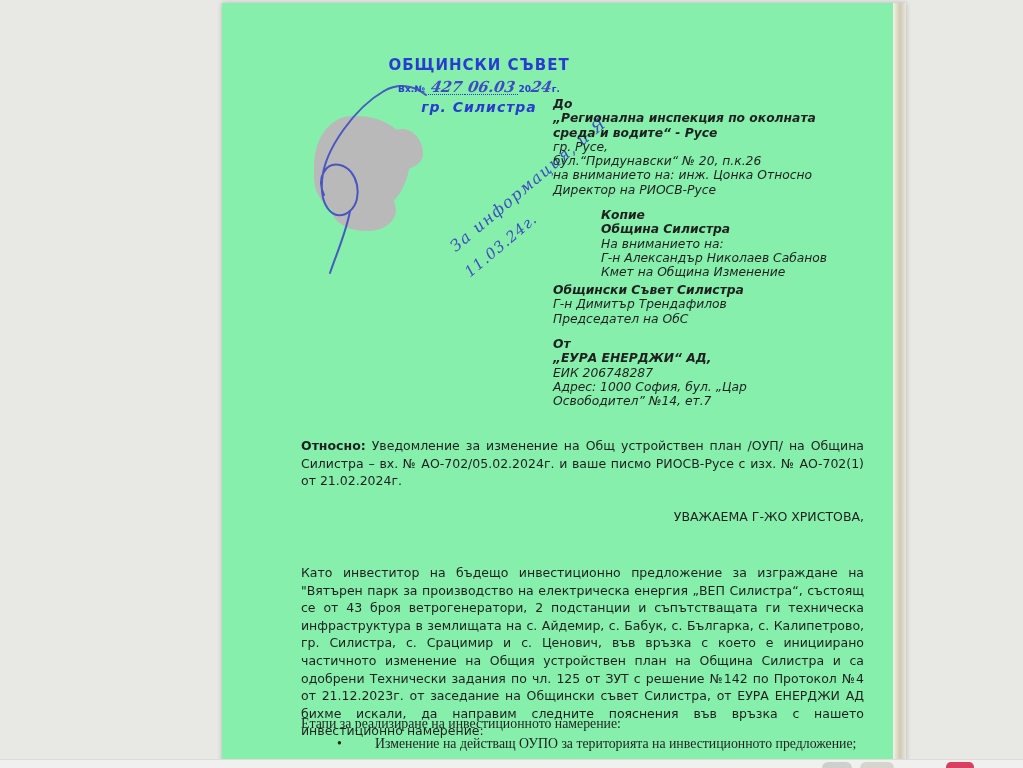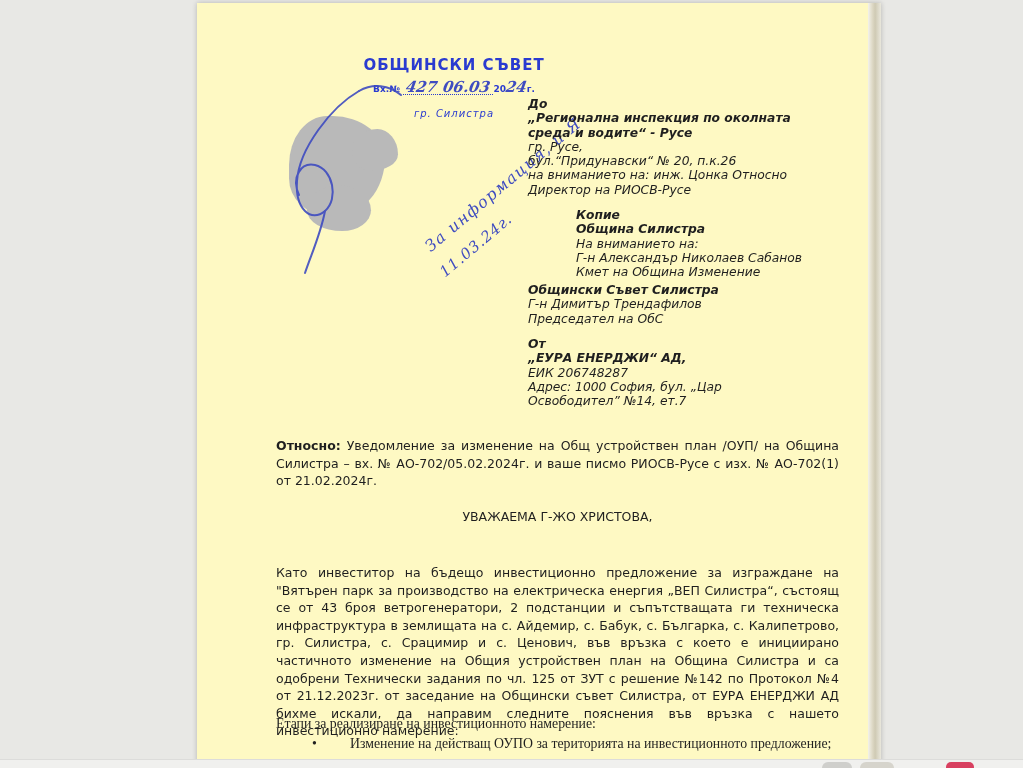--- a/index.html
+++ b/index.html
@@ -4,36 +4,36 @@
 <style>
   * { margin:0; padding:0; box-sizing:border-box; }
   html,body { width:1023px; height:768px; overflow:hidden; }
   body {
     background:#e8e8e5;
     font-family:"DejaVu Sans","Liberation Sans",sans-serif;
     position:relative;
     color:#1f1f1f;
   }
   .page {
-    position:absolute; left:197px; top:3px; width:684px; height:765px;
-    background:#fef9c3;
+    position:absolute; left:222px; top:3px; width:684px; height:765px;
+    background:#86efac;
     box-shadow:0 0 5px rgba(0,0,0,.22);
   }
   .page-edge {
     position:absolute; right:0; top:0; width:13px; height:100%;
     background:linear-gradient(90deg,#f3f2ea 0%,#ddd8c4 35%,#cfcab4 55%,#e9e7dc 100%);
   }
   
   .stamp {
     position:absolute; left:162px; top:53px; width:190px;
     color:#2a3bd0; text-align:center; line-height:1.25;
   }
   .stamp-org { font-size:15px; font-weight:bold; letter-spacing:1px; white-space:nowrap; }
   .stamp-reg { font-size:9px; font-weight:bold; margin-top:3px; white-space:nowrap; }
-  .stamp-city { font-size:10px; font-weight:normal; font-style:italic; margin-top:11px; letter-spacing:1px; }
+  .stamp-city { font-size:14px; font-weight:bold; font-style:italic; margin-top:2px; letter-spacing:1px; }
   .hand, .hand-note, .hand-date {
     font-family:"DejaVu Serif","Liberation Serif",serif;
     font-style:italic; color:#3f4cc0;
   }
   .stamp .hand { font-size:15px; transform:skewX(-10deg); display:inline-block; }
   .dotted { border-bottom:1.5px dotted #2a3bd0; padding:0 3px; }
   
   .hand-note {
     position:absolute; left:224px; top:238px; width:240px;
     font-size:16px; letter-spacing:1.5px; white-space:nowrap;
@@ -55,21 +55,21 @@
   .b { font-weight:bold; }
   .block-to    { top:94px; }
   .block-copy  { top:205px;margin-left:48px; }
   .block-obs   { top:280px; }
   .block-from  { top:334px; }
   .para {
     position:absolute; left:79px; width:563px;
     font-size:12.5px; line-height:17.6px; text-align:justify;
   }
   .subject    { top:434px; }
-  .salutation { top:505px; text-align:center; }
+  .salutation { top:505px; text-align:right; }
   .bodytext   { top:553px;margin-top:8px; }
   .stages {
     position:absolute; left:79px; top:712px; width:563px;
     font-family:"Liberation Serif","DejaVu Serif",serif;
     font-size:13.8px; line-height:18px; text-align:justify;
   }
   .stage-bullet { position:relative; margin-left:34px; text-indent:40px; margin-top:2px; }
   .bullet-dot { position:absolute; left:2px; top:0; text-indent:0; }
   
   .bottom-strip {

